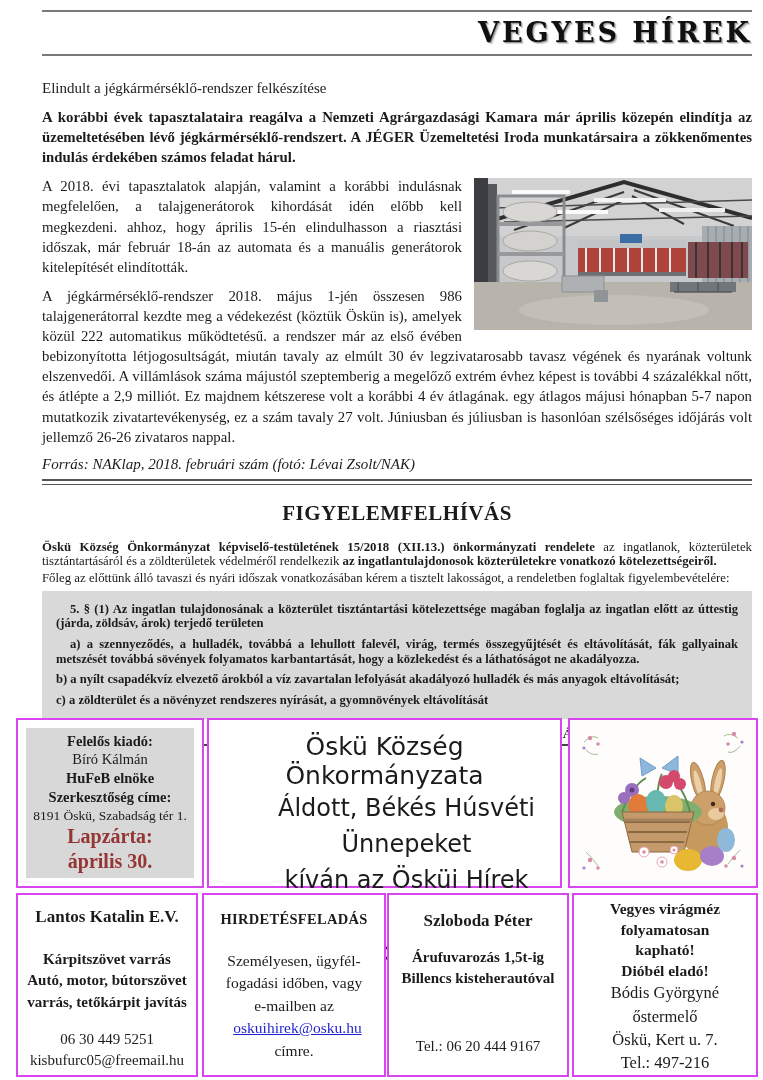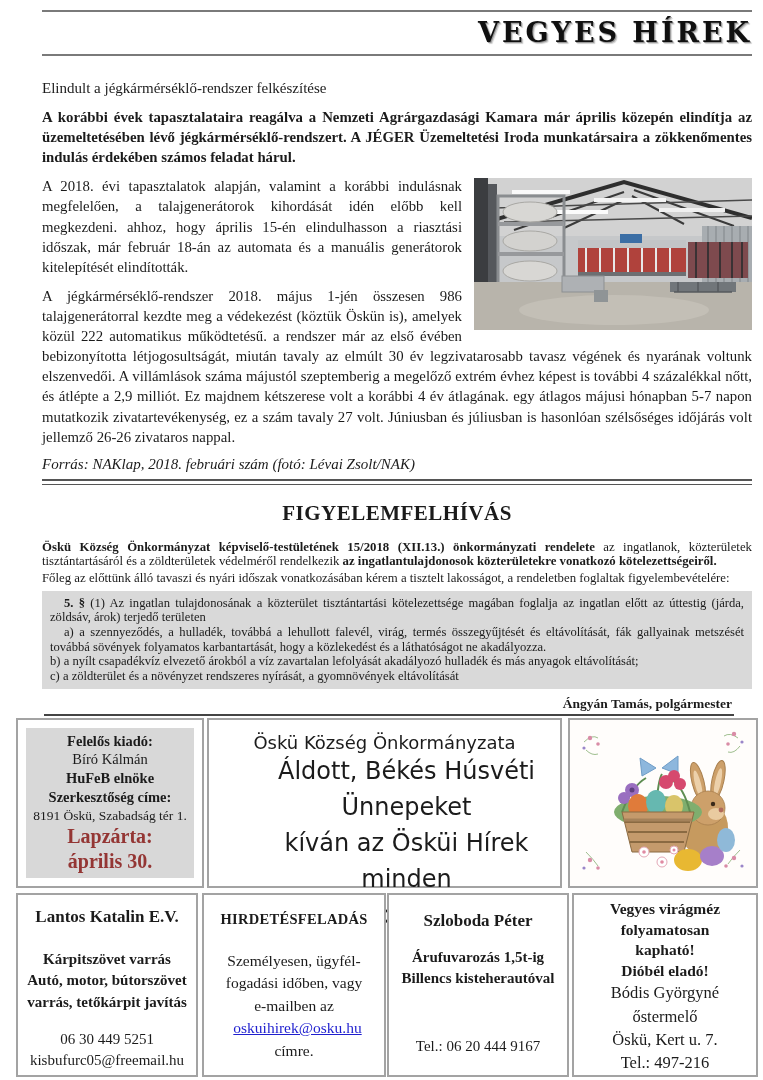--- a/index.html
+++ b/index.html
@@ -17,36 +17,36 @@
   p.body{font-size:14.8px;line-height:1.36;text-align:justify;margin:0 0 9px 0;}
   p.lead{font-weight:bold;}
   .photo-float{float:right;width:278px;height:152px;margin:2px 0 6px 12px;}
   .photo-float svg{display:block;width:100%;height:100%;}
   .source{font-style:italic;font-size:15px;margin:4px 0 6px 0;}
   .dbl-rule{height:3px;border-top:2px solid #555;border-bottom:1px solid #555;margin:0 0 6px 0;}
 
   .notice-heading{text-align:center;font-weight:bold;font-size:21px;margin:16px 0 14px 0;letter-spacing:0.5px;}
   p.small{font-size:12.8px;line-height:1.12;text-align:justify;margin:0 0 3px 0;}
   .graybox{background:#d9d9d9;padding:5px 8px 6px 8px;margin-top:5px;}
-  .graybox p{font-size:12.6px;line-height:1.16;text-align:justify;margin:0;}
+  .graybox p{font-size:12.6px;line-height:1.16;text-align:justify;margin:6px;font-weight:bold;}
   .indent{text-indent:14px;}
   .signature{text-align:right;font-weight:bold;font-size:13.5px;margin:7px 20px 2px 0;}
   .sig-rule{border:0;border-top:2px solid #444;margin:0 18px 0 2px;}
 
-  .bx{position:absolute;border:2px solid #a3a3a3;background:#fff;box-sizing:border-box;text-align:center;}
+  .bx{position:absolute;border:2px solid #d946ef;background:#fff;box-sizing:border-box;text-align:center;}
   
   .bx-publisher{left:16px;top:718px;width:188px;height:170px;}
   .pub-inner{margin:8px;height:calc(100% - 16px);background:#d8d8d8;display:flex;flex-direction:column;
              justify-content:center;line-height:1.3;font-size:14.5px;}
   .pub-inner .b{font-weight:bold;}
   .pub-addr{font-size:13.5px;}
   .deadline{color:#943634;font-weight:bold;font-size:20px;line-height:1.25;}
   .bx-greeting{left:207px;top:718px;width:355px;height:170px;font-family:"DejaVu Sans",sans-serif;
                display:flex;flex-direction:column;justify-content:flex-start;}
-  .greet-title{font-size:18px;margin-top:12px;}
+  .greet-title{font-size:25px;margin-top:12px;}
   .greet-line{font-size:24px;line-height:1.5;padding-left:44px;}
   .greet-gap{height:16px;}
   .bx-easter{left:568px;top:718px;width:190px;height:170px;overflow:hidden;}
   .bx-easter svg{display:block;width:100%;height:100%;}
 
   
   .bx-ad{font-size:15px;}
   .bx-lantos{left:16px;top:893px;width:182px;height:184px;}
   .bx-hirdetes{left:202px;top:893px;width:184px;height:184px;}
   .bx-szloboda{left:387px;top:893px;width:182px;height:184px;}

